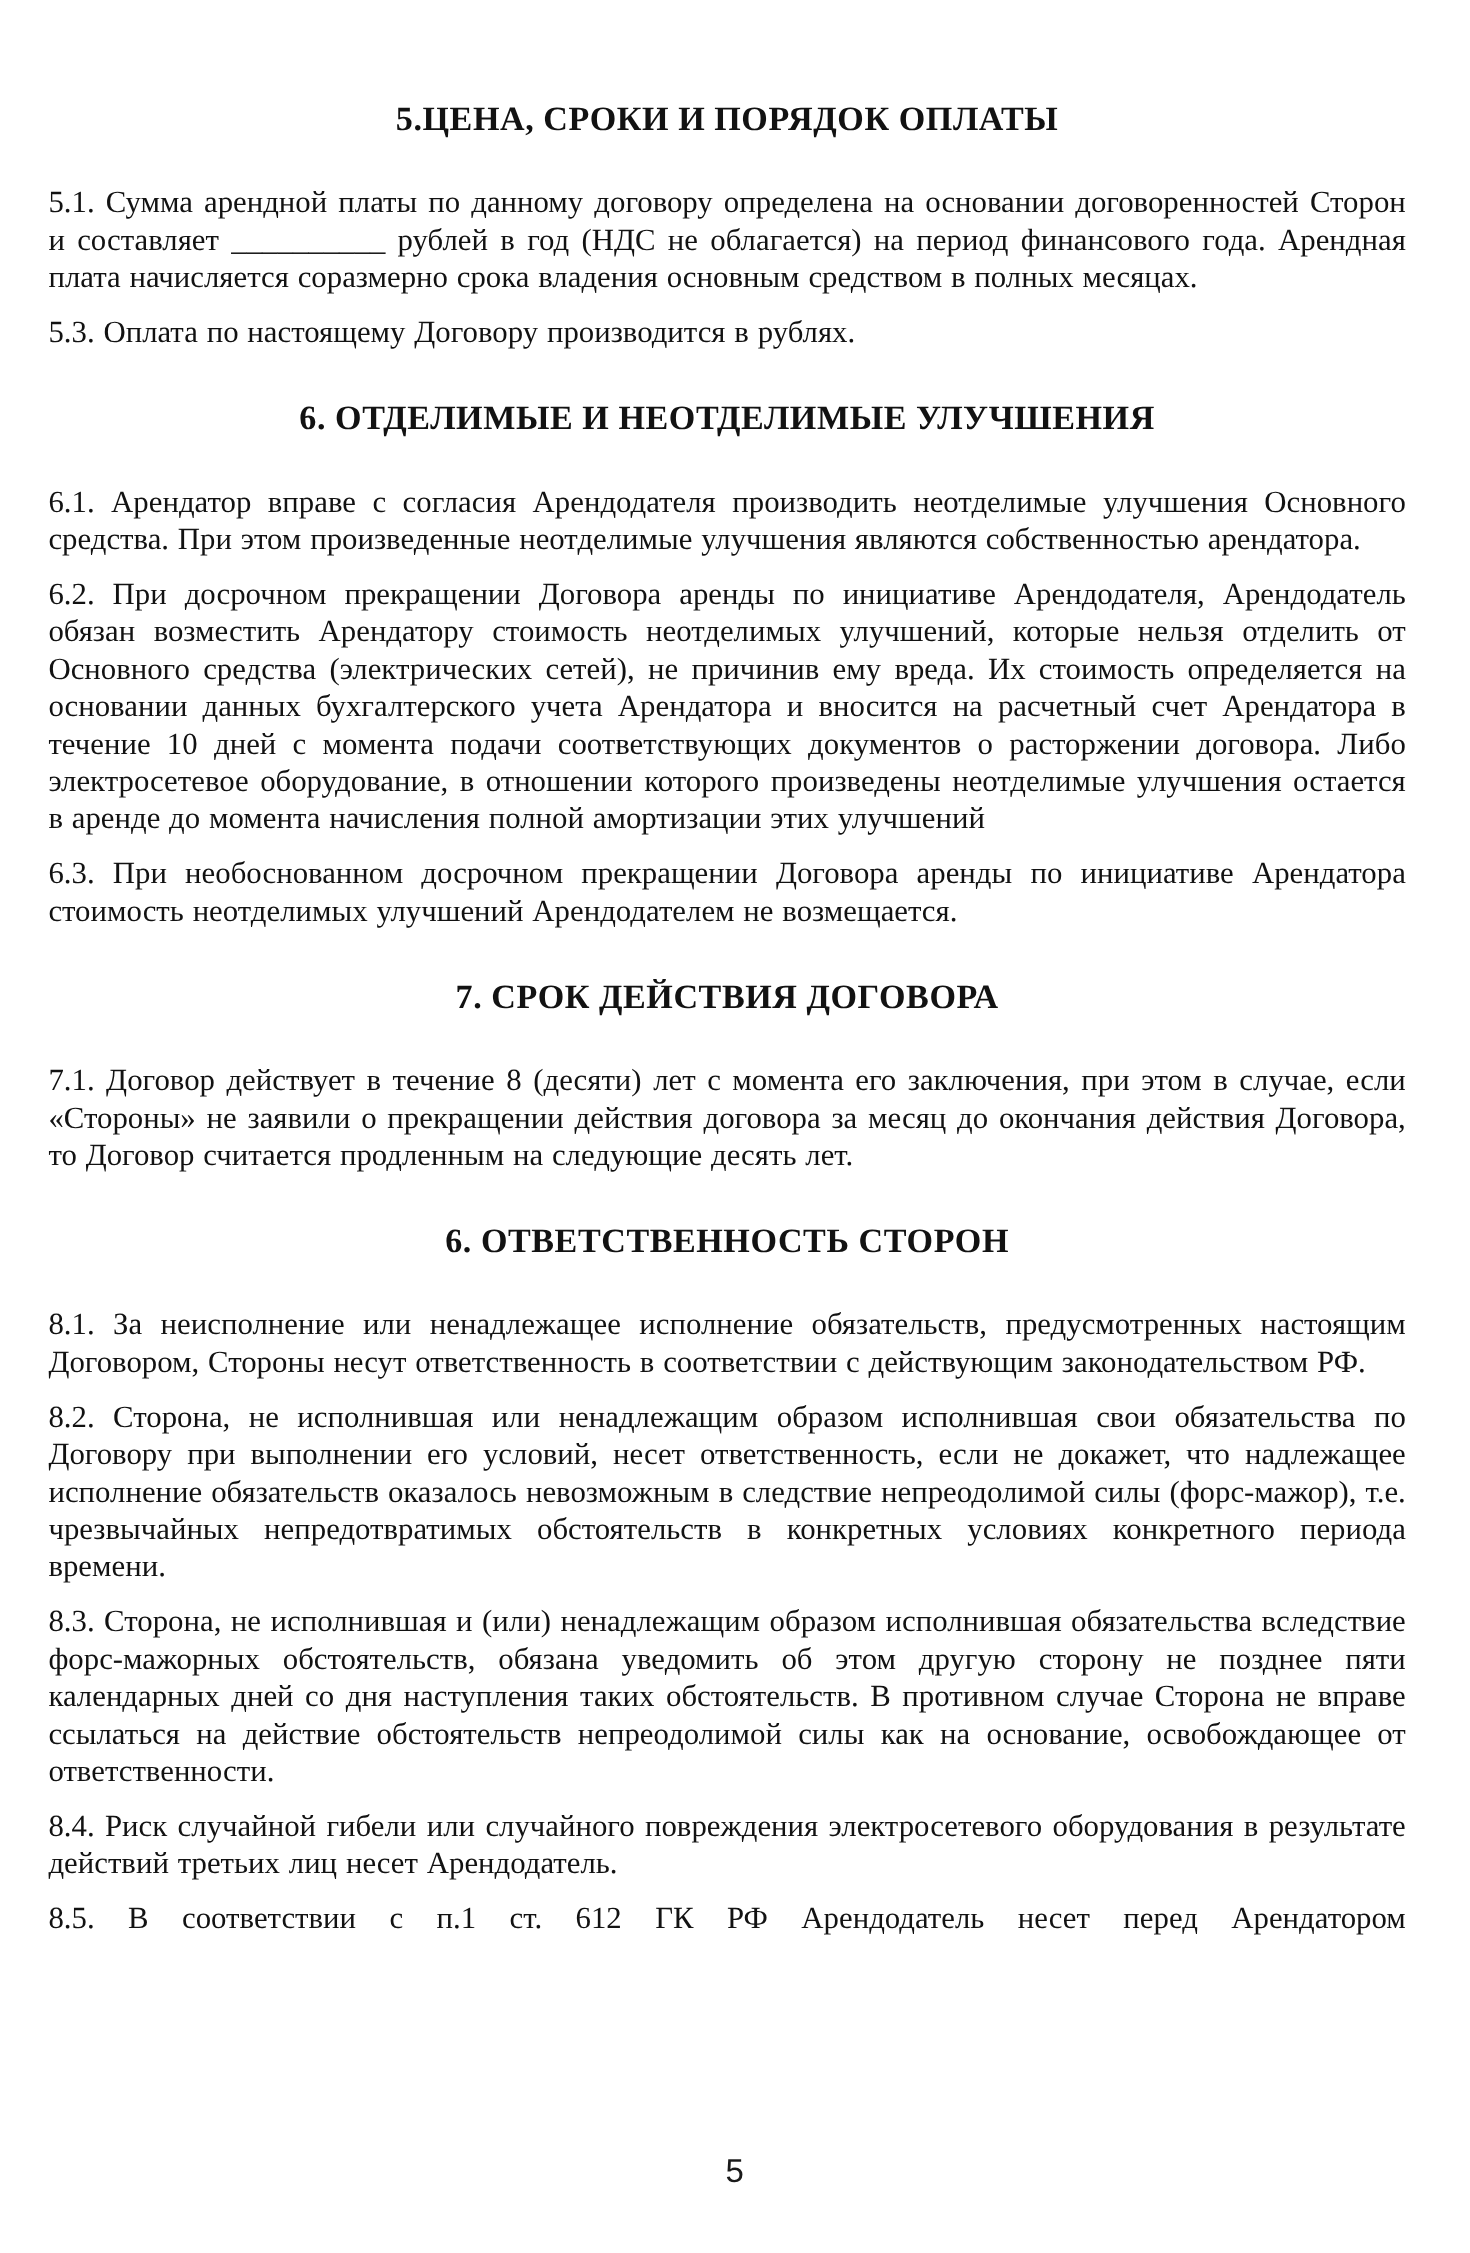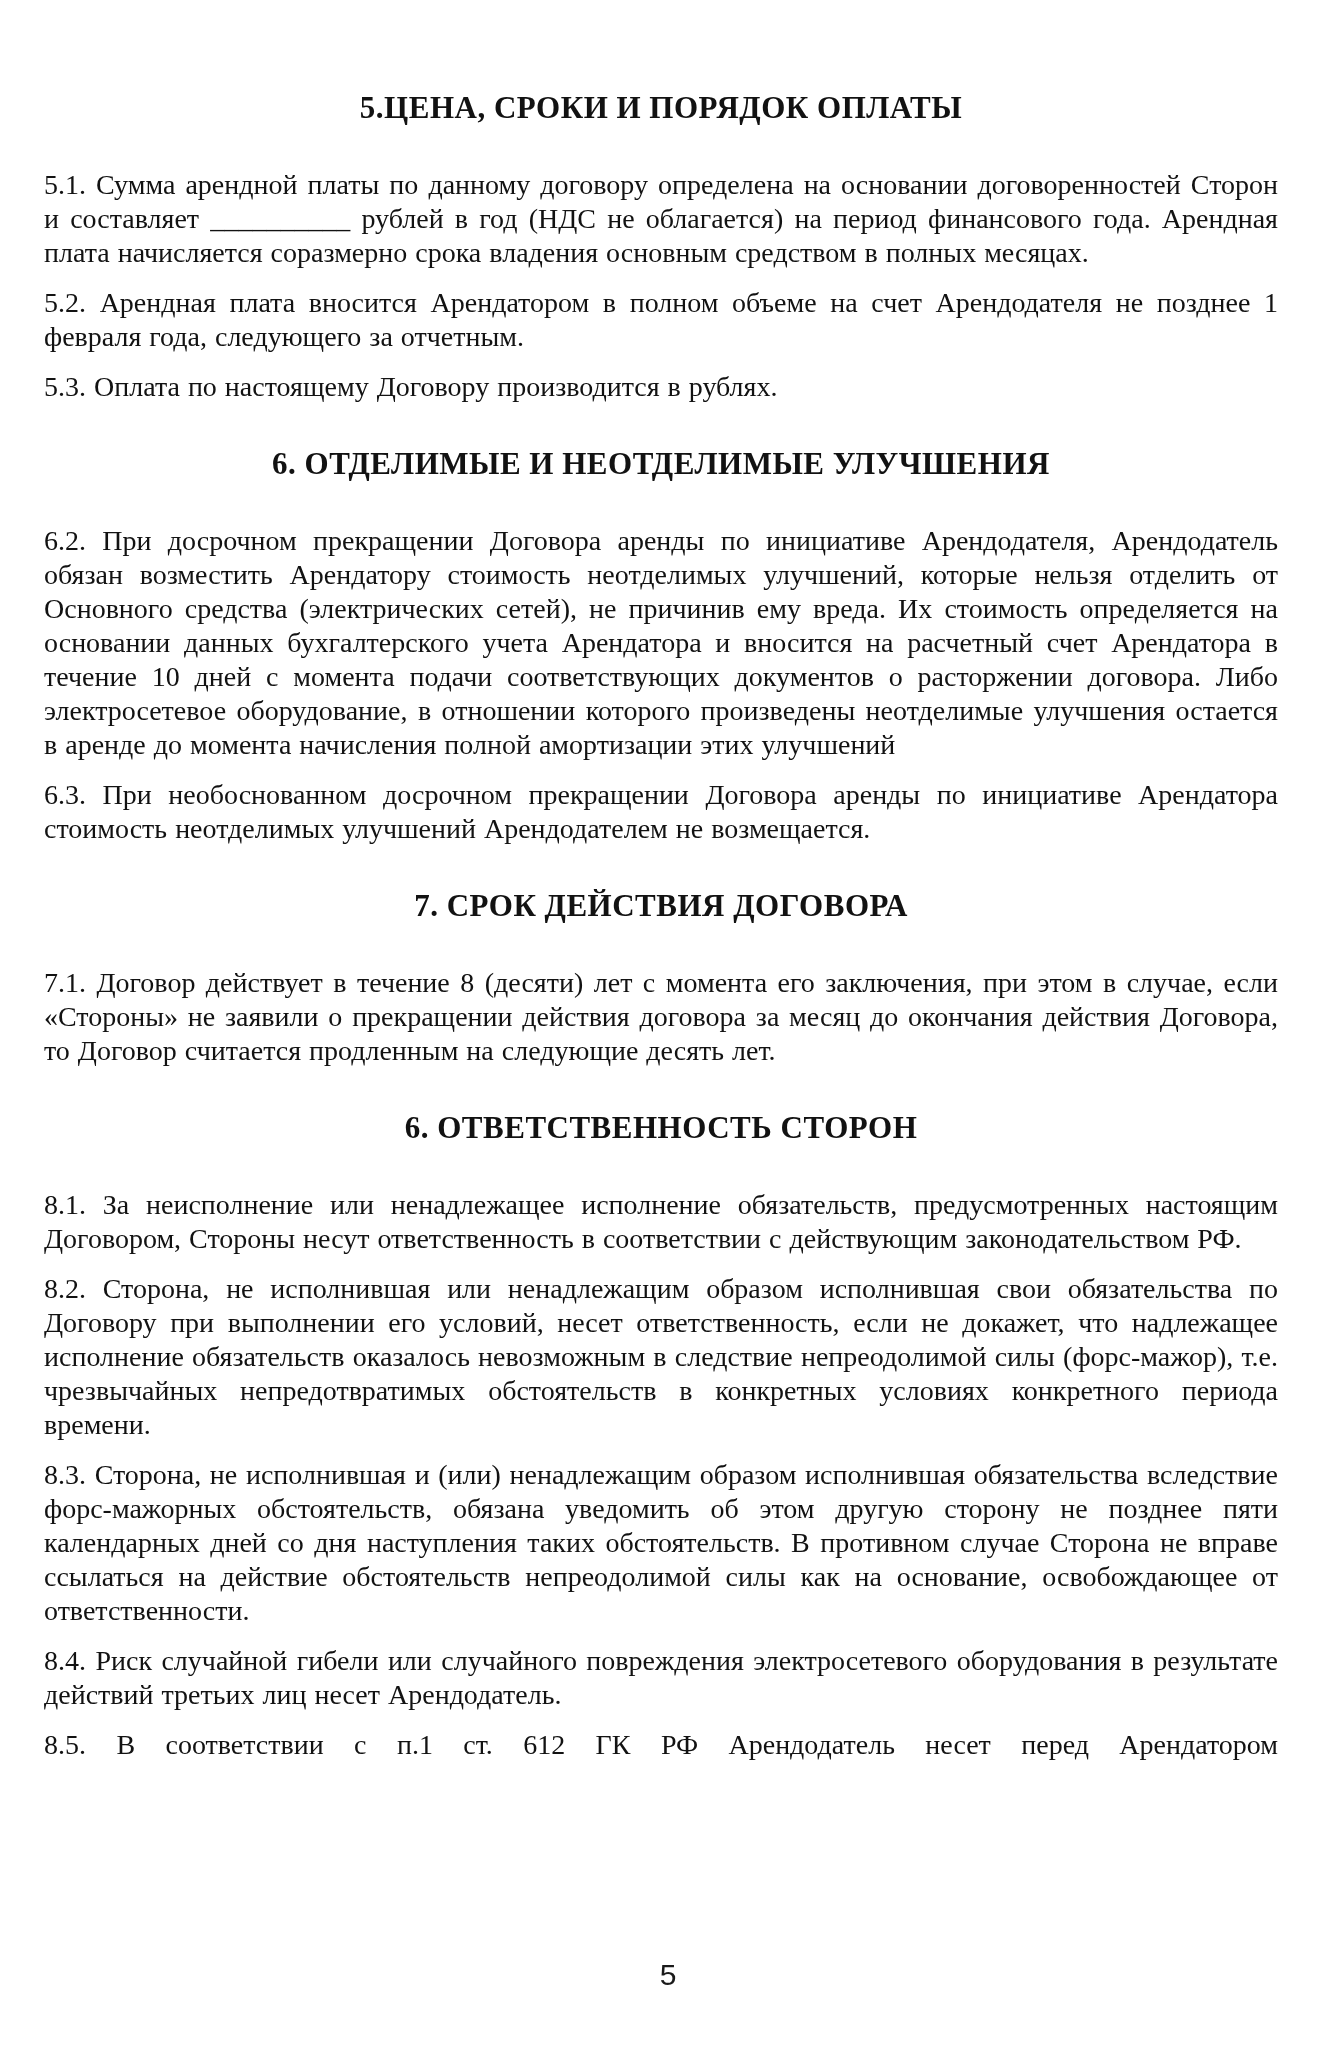--- a/index.html
+++ b/index.html
@@ -51,26 +51,26 @@
   }
 </style>
 </head>
 <body>
 
 <div class="page">
 
   <section>
     <h2 class="sec-head first">5.ЦЕНА, СРОКИ И ПОРЯДОК ОПЛАТЫ</h2>
     <p class="clause">5.1. Сумма арендной платы по данному договору определена на основании договоренностей Сторон и составляет __________ рублей в год (НДС не облагается) на период финансового года. Арендная плата начисляется соразмерно срока владения основным средством в полных месяцах.</p>
-    <p class="clause">5.2. Арендная плата вносится Арендатором в полном объеме на счет Арендодателя не позднее 1 февраля года, следующего за отчетным.</p>
     <p class="clause">5.3. Оплата по настоящему Договору производится в рублях.</p>
   </section>
 
   <section>
     <h2 class="sec-head">6. ОТДЕЛИМЫЕ И НЕОТДЕЛИМЫЕ УЛУЧШЕНИЯ</h2>
+    <p class="clause">6.1. Арендатор вправе с согласия Арендодателя производить неотделимые улучшения Основного средства. При этом произведенные неотделимые улучшения являются собственностью арендатора.</p>
     <p class="clause">6.2. При досрочном прекращении Договора аренды по инициативе Арендодателя, Арендодатель обязан возместить Арендатору стоимость неотделимых улучшений, которые нельзя отделить от Основного средства (электрических сетей), не причинив ему вреда. Их стоимость определяется на основании данных бухгалтерского учета Арендатора и вносится на расчетный счет Арендатора в течение 10 дней с момента подачи соответствующих документов о расторжении договора. Либо электросетевое оборудование, в отношении которого произведены неотделимые улучшения остается в аренде до момента начисления полной амортизации этих улучшений</p>
     <p class="clause">6.3. При необоснованном досрочном прекращении Договора аренды по инициативе Арендатора стоимость неотделимых улучшений Арендодателем не возмещается.</p>
   </section>
 
   <section>
     <h2 class="sec-head">7. СРОК ДЕЙСТВИЯ ДОГОВОРА</h2>
     <p class="clause">7.1. Договор действует в течение 8 (десяти) лет с момента его заключения, при этом в случае, если «Стороны» не заявили о прекращении действия договора за месяц до окончания действия Договора, то Договор считается продленным на следующие десять лет.</p>
   </section>
 
   <section>

